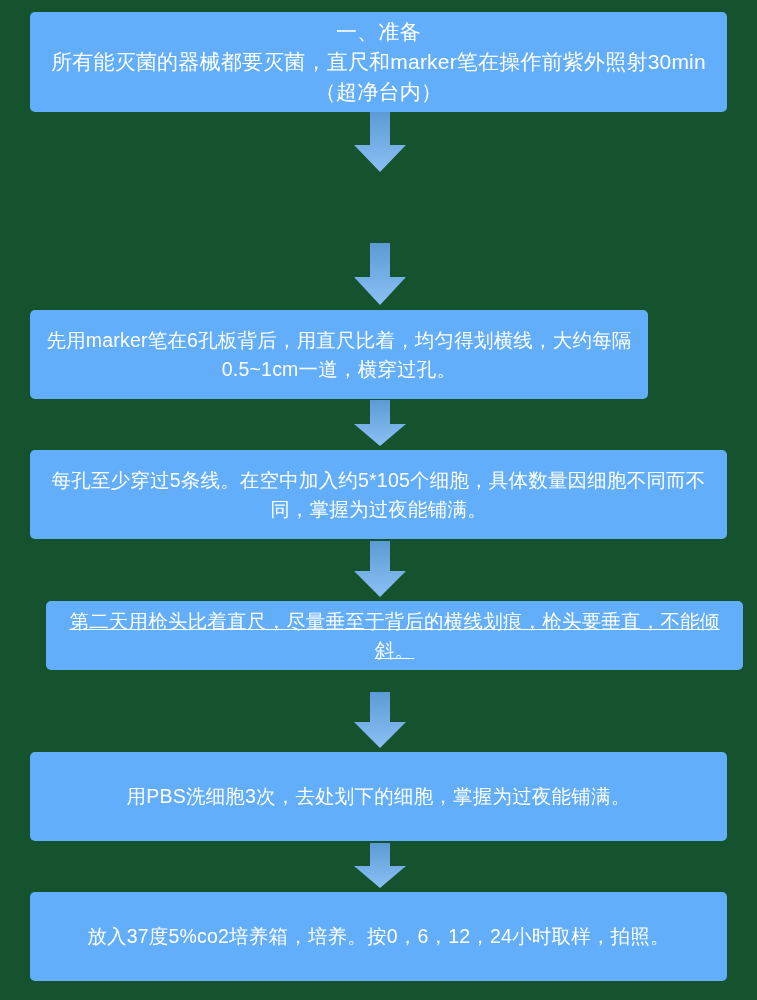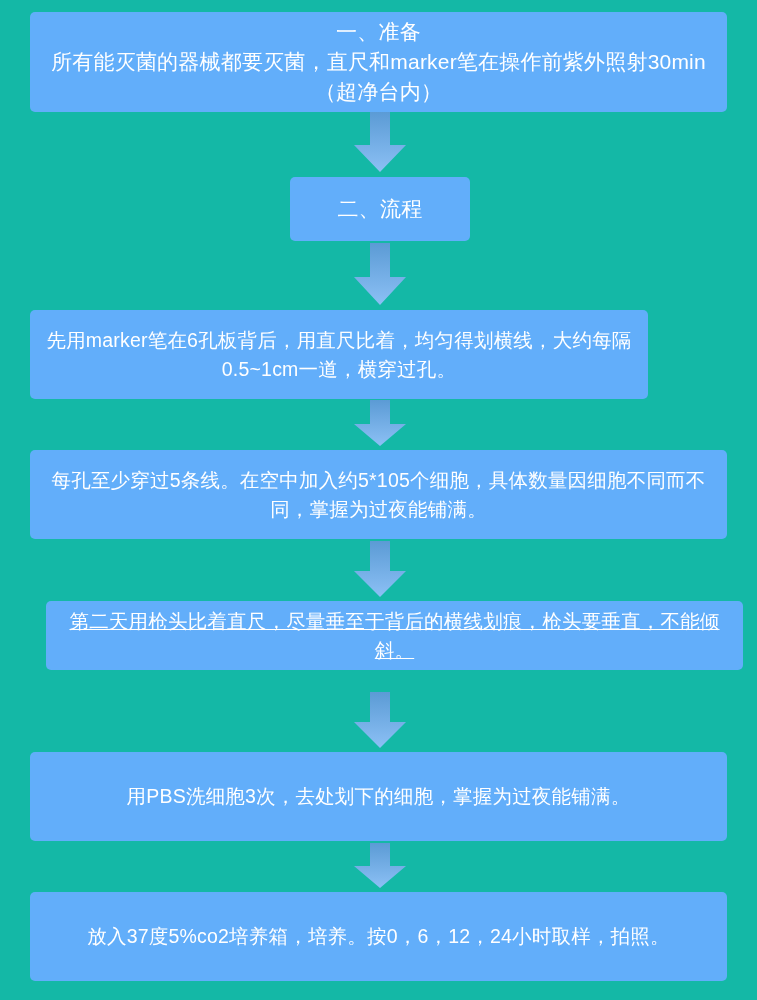--- a/index.html
+++ b/index.html
@@ -11,21 +11,21 @@
     width: 757px;
     height: 1000px;
     font-family: "Liberation Sans", "DejaVu Sans", sans-serif;
     overflow: hidden;
   }
 
   #flowchart {
     position: relative;
     width: 757px;
     height: 1000px;
-    background: #14b8a6;
+    background: #14532d;
   }
 
   
   .node {
     position: absolute;
     box-sizing: border-box;
     background: #62aefa;
     border-radius: 5px;
     color: #ffffff;
     display: flex;
@@ -81,21 +81,20 @@
       <defs>
         <linearGradient id="ag1" x1="0" y1="0" x2="0" y2="1">
           <stop offset="0%" stop-color="#5b9bd5"></stop>
           <stop offset="100%" stop-color="#8cc0f5"></stop>
         </linearGradient>
       </defs>
       <polygon points="16,0 36,0 36,33 52,33 26,60 0,33 16,33" fill="url(#ag1)"></polygon>
     </svg>
   </div>
 
-  <div class="node heading" id="node-procedure">二、流程</div>
 
   <div class="arrow" id="arrow-2">
     <svg viewBox="0 0 52 62" preserveAspectRatio="none" aria-hidden="true">
       <defs>
         <linearGradient id="ag2" x1="0" y1="0" x2="0" y2="1">
           <stop offset="0%" stop-color="#5b9bd5"></stop>
           <stop offset="100%" stop-color="#8cc0f5"></stop>
         </linearGradient>
       </defs>
       <polygon points="16,0 36,0 36,34 52,34 26,62 0,34 16,34" fill="url(#ag2)"></polygon>

